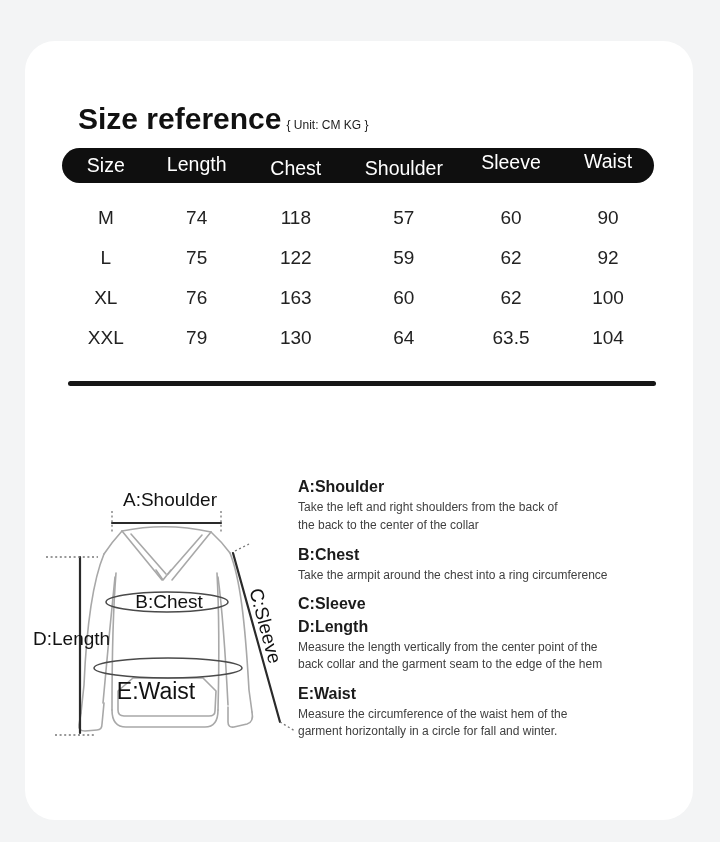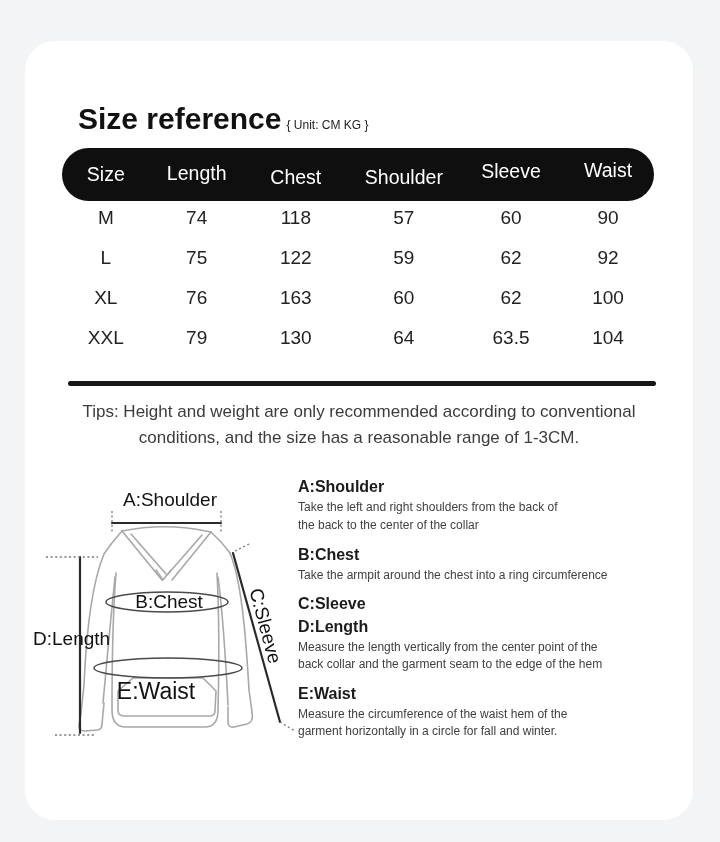--- a/index.html
+++ b/index.html
@@ -18,21 +18,21 @@
   .abs { position:absolute; }
 
   
   .title-row { left:53px; top:61px; display:flex; align-items:baseline;text-align:right; }
   .title { font-size:30px; font-weight:bold; color:#111; letter-spacing:0; }
   .unit  { font-size:12px; color:#1c1c1c; margin-left:5px; }
 
   
   .grid6 { display:grid; grid-template-columns:14.8% 15.9% 17.6% 18.9% 17.3% 15.5%; }
   .thead {
-    left:37px; top:107px; width:592px; height:53px;
+    left:37px; top:107px; width:592px; height:35px;
     background:#0f0f0f; border-radius:27px; align-items:center;
   }
   .thead span { text-align:center; color:#fff; font-size:19.5px; }
   .thead span:nth-child(2){ transform:translateY(-1px); }
   .thead span:nth-child(3){ transform:translateY(3px); }
   .thead span:nth-child(4){ transform:translateY(3px); }
   .thead span:nth-child(5){ transform:translateY(-3px); }
   .thead span:nth-child(6){ transform:translateY(-4px); }
   .tbody { left:37px; top:157px; width:592px; }
   .trow  { height:40px; align-items:center; }
@@ -115,22 +115,20 @@
       <span>79</span>
       <span>130</span>
       <span>64</span>
       <span>63.5</span>
       <span>104</span>
     </div>
   </div>
 
   <div class="abs divider"></div>
 
-  <div class="abs tips">Tips: Height and weight are only recommended according to conventional
-conditions, and the size has a reasonable range of 1-3CM.</div>
 
   <div class="abs diagram">
     <svg width="290" height="300" viewBox="0 0 290 300">
 
       <g fill="none" stroke="#a8a8a8" stroke-width="1.6" stroke-linecap="round" stroke-linejoin="round">
         <path d="M 97 66 Q 141 57 186 67"></path>
         <path d="M 97 66 Q 87 77 79 89"></path>
         <path d="M 186 67 Q 197 77 205 88"></path>
         <path d="M 97 66 L 137 115"></path>
         <path d="M 186 67 L 147 115"></path>

